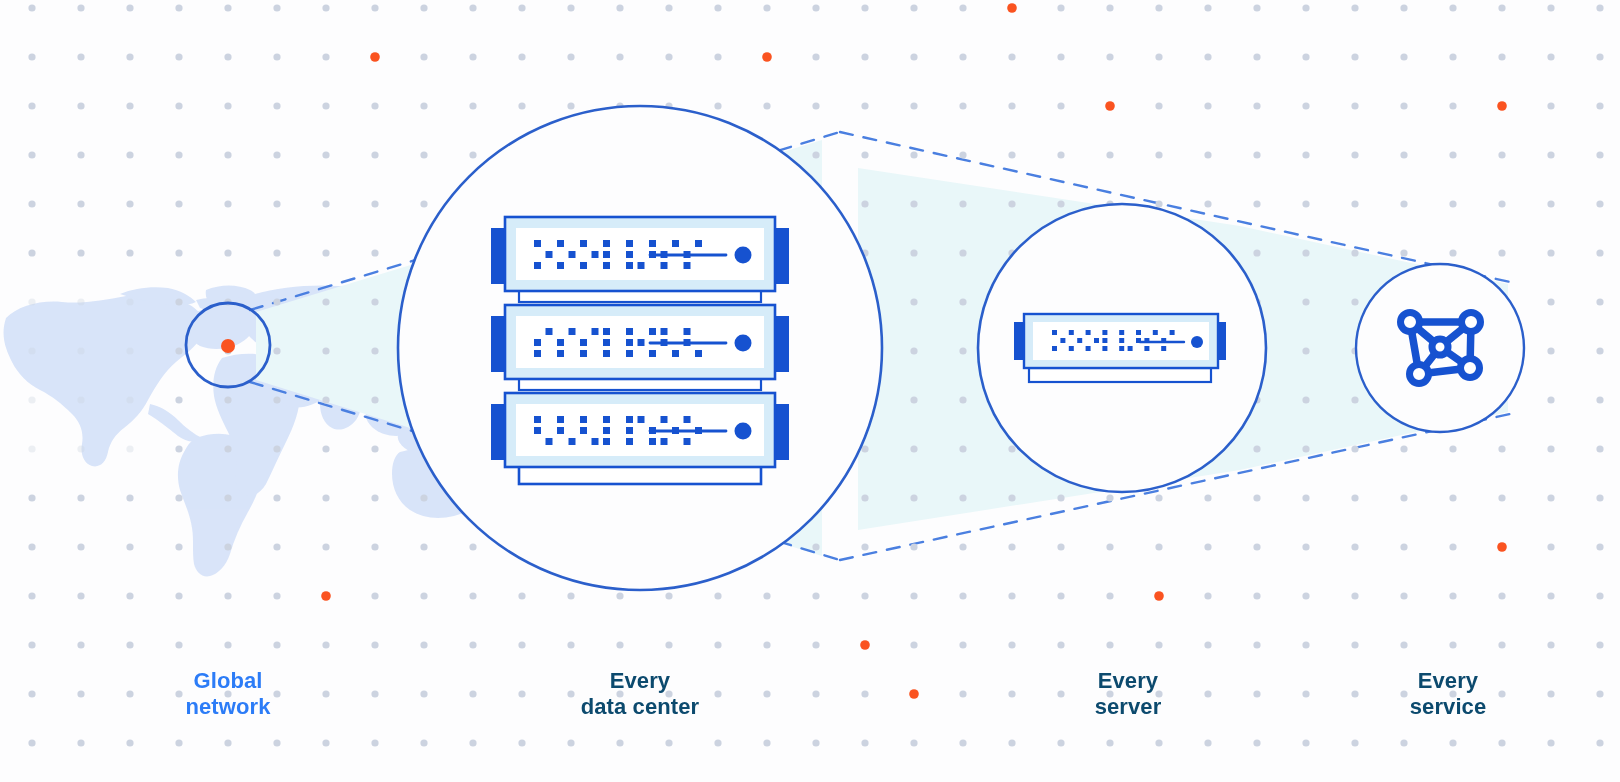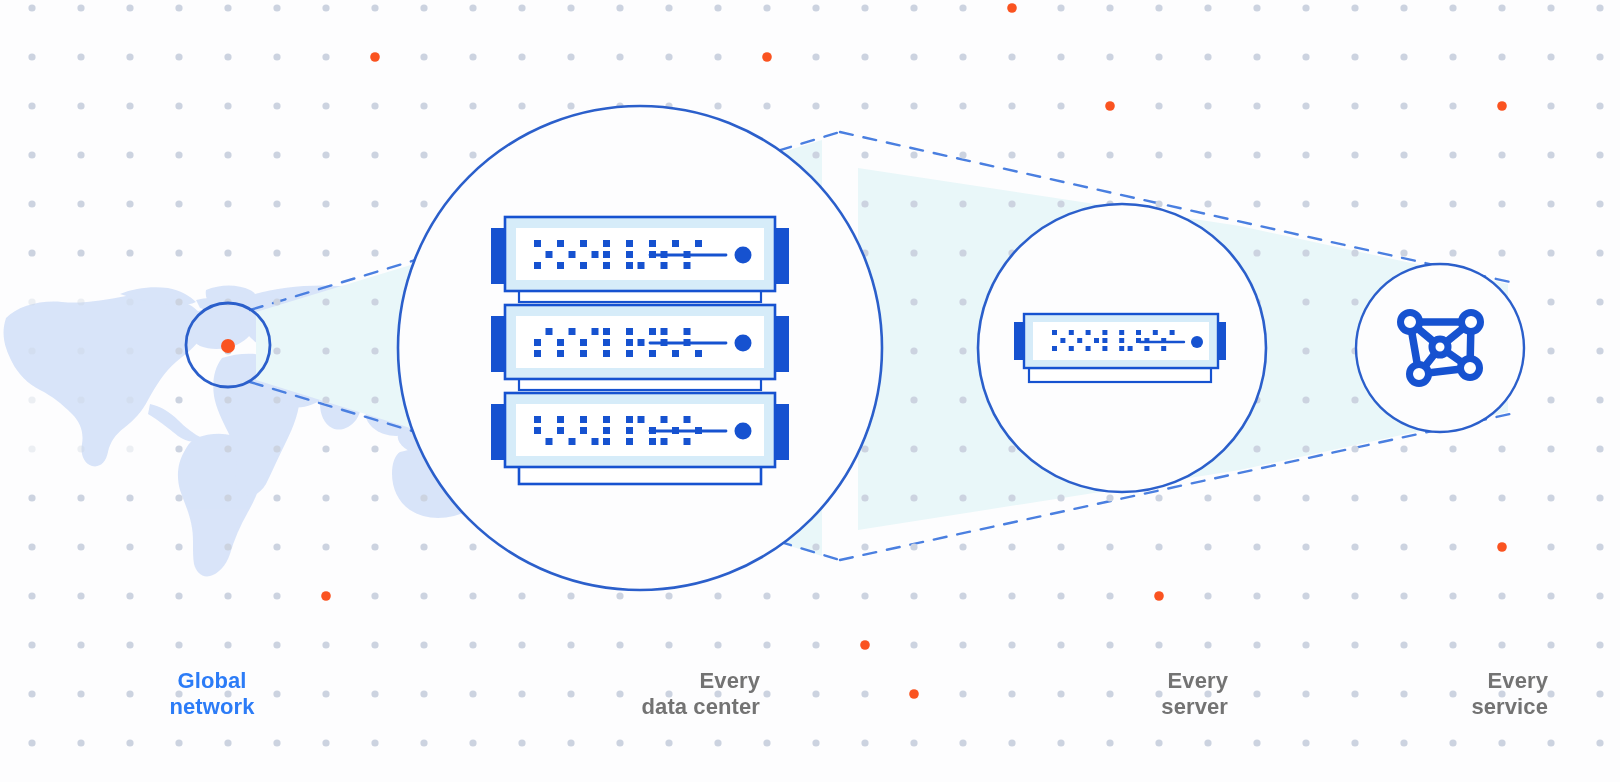--- a/index.html
+++ b/index.html
@@ -9,21 +9,21 @@
     font-family:"Liberation Sans","DejaVu Sans",sans-serif;
     position:relative;
   }
   #stage{position:absolute;left:0;top:0;width:1620px;height:782px;overflow:hidden;background:#fdfdfe;}
   #stage svg{position:absolute;left:0;top:0;}
   .lbl{
     position:absolute;text-align:center;line-height:1.18;
     font-size:22px;font-weight:700;letter-spacing:.1px;
     white-space:pre-line;
   }
-  .lbl.dark{color:#737373;text-align:right;}
+  .lbl.dark{color:#0c4a6e;}
   .lbl.blue{color:#2c7cf7;}
 </style>
 </head>
 <body>
 
 <div id="stage">
 
   <svg width="1620" height="782" viewBox="0 0 1620 782">
     <defs>
       <clipPath id="clip-all">
@@ -819,21 +819,21 @@
       </g>
 
       <g>
         <circle cx="228" cy="345" r="42" fill="none" stroke="#2b5fcb" stroke-width="2.8"></circle>
       </g>
       <circle cx="228" cy="346" r="7" fill="#fa5320"></circle>
 
     </g>
   </svg>
 
-  <div class="lbl blue" style="left:112px;top:668px;width:200px;">Global
+  <div class="lbl blue" style="left:128px;top:668px;width:200px;">Global
 network</div>
   <div class="lbl dark" style="left:520px;top:668px;width:240px;">Every
 data center</div>
   <div class="lbl dark" style="left:1028px;top:668px;width:200px;">Every
 server</div>
   <div class="lbl dark" style="left:1348px;top:668px;width:200px;">Every
 service</div>
 
 </div>
 

